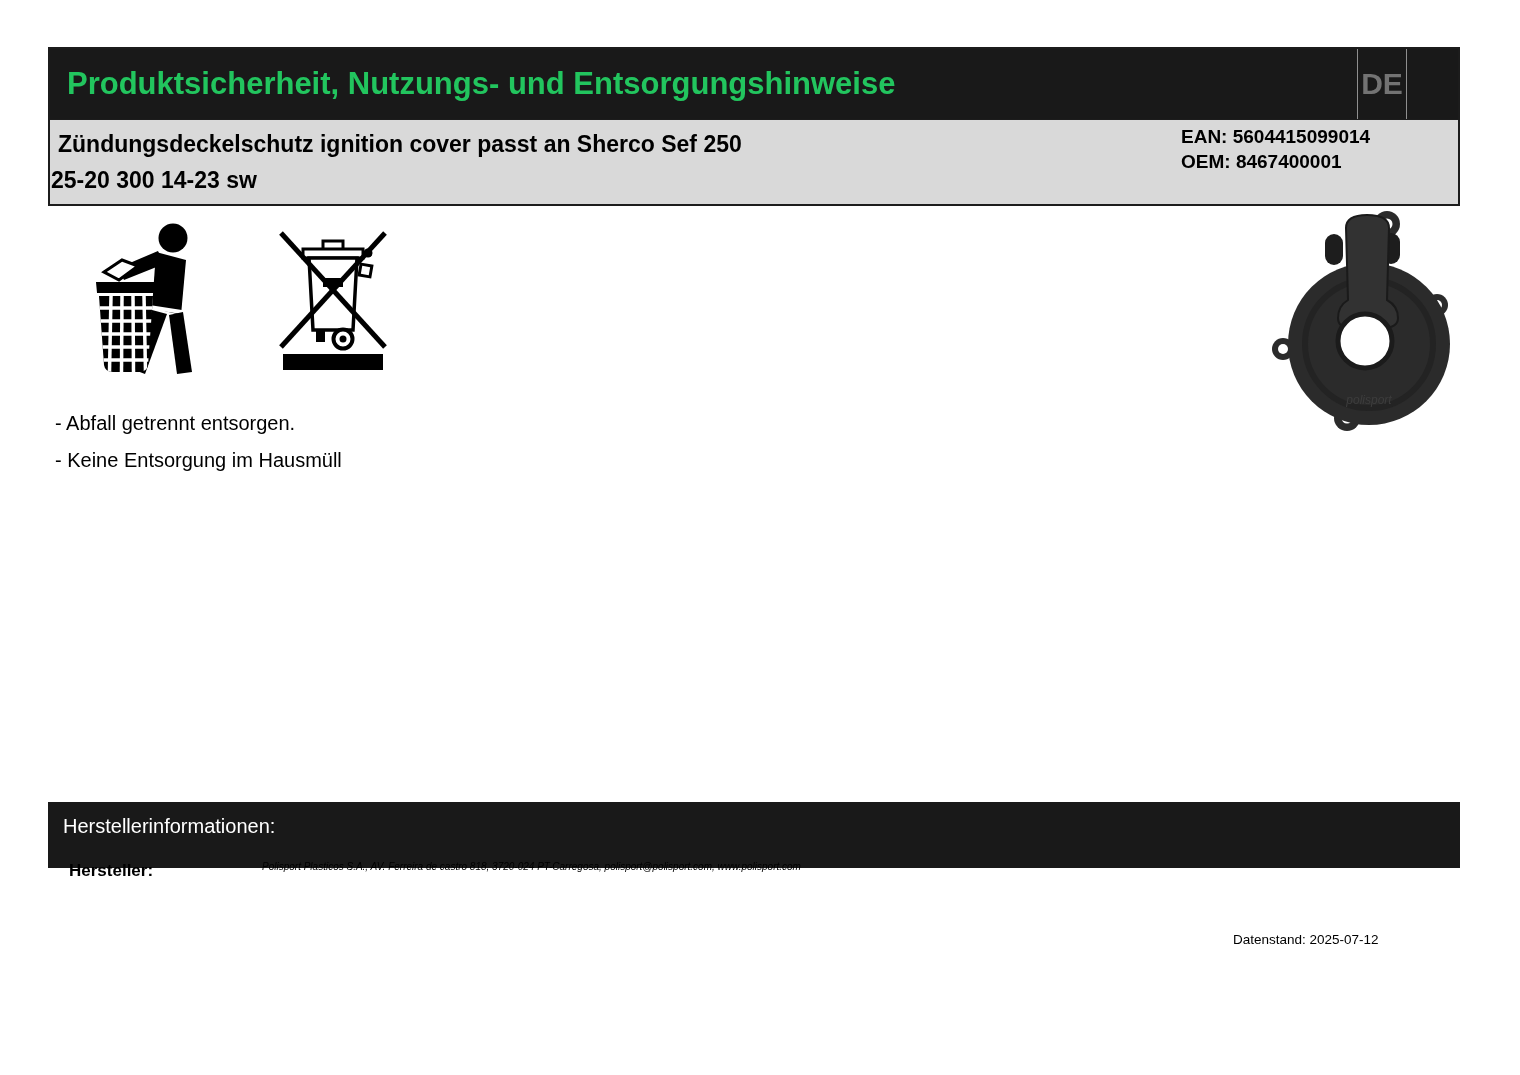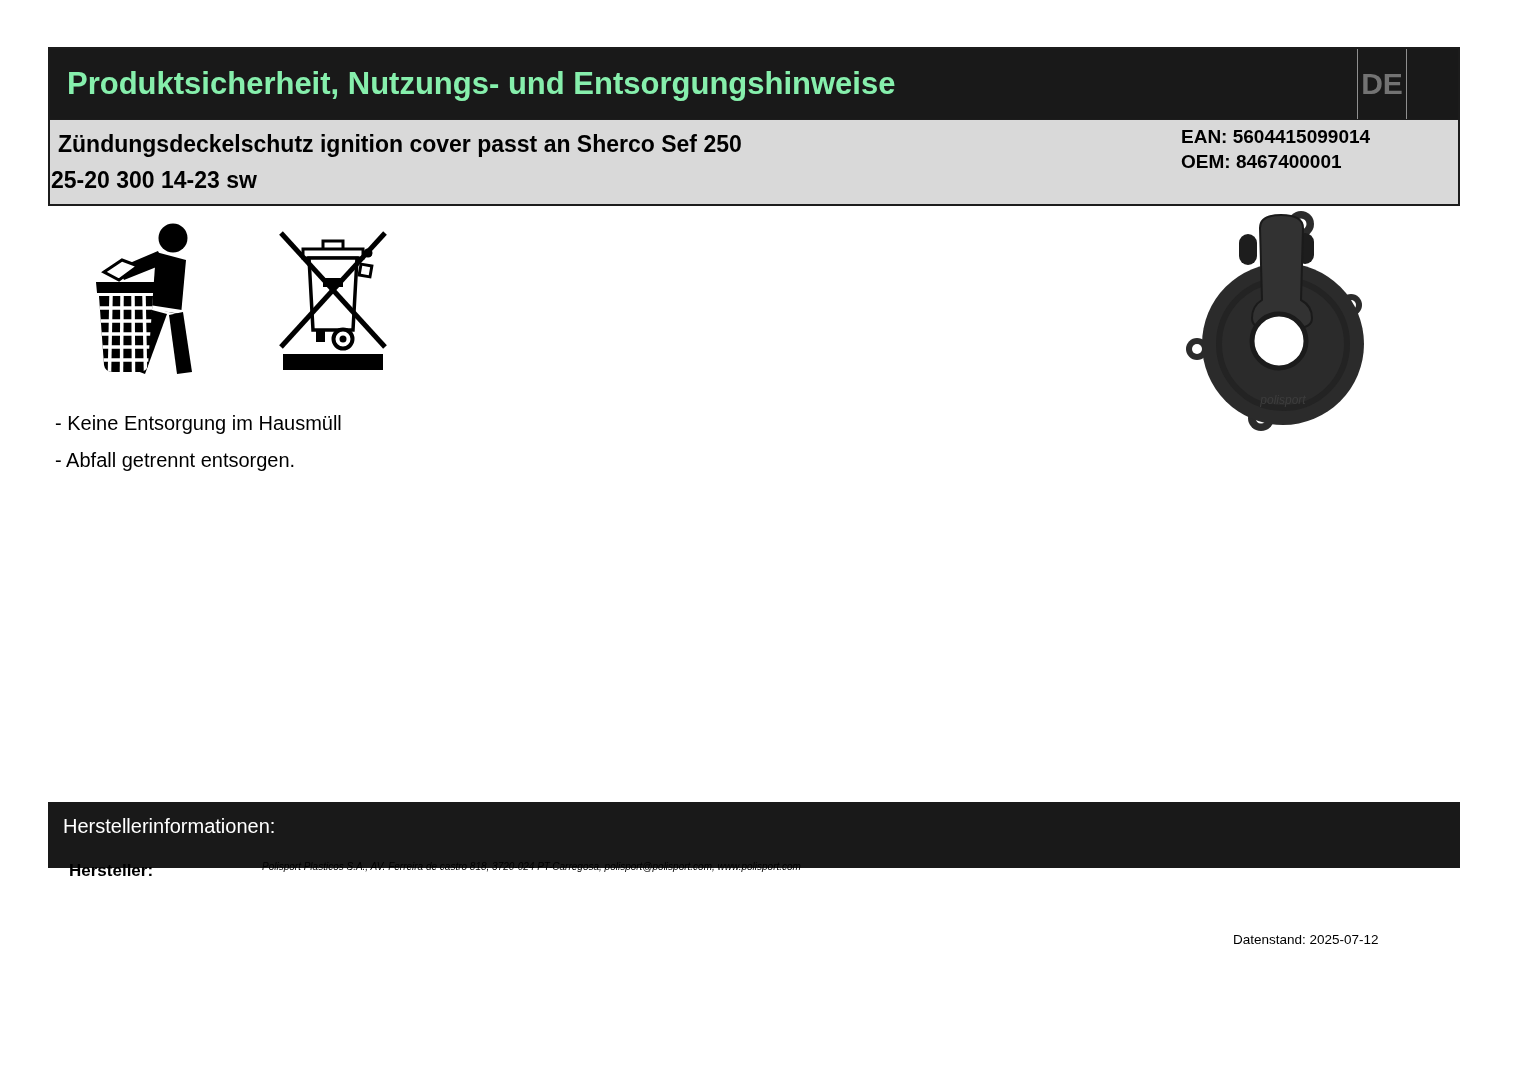--- a/index.html
+++ b/index.html
@@ -24,21 +24,21 @@
     border: 2px solid #1c1c1c;
   }
   .header-row {
     display: flex;
     align-items: stretch;
     background: #191919;
     height: 70px;
   }
   .header-title {
     flex: 1;
-    color: #86efac;
+    color: #22c55e;
     font-weight: bold;
     font-size: 31px;
     line-height: 70px;
     padding-left: 17px;
     white-space: nowrap;
     overflow: hidden;
   }
   .lang-cell {
     width: 50px;
     border-left: 1px solid #8f8f8f;
@@ -81,21 +81,21 @@
   
   .bullets {
     position: absolute;
     left: 55px;
     top: 405px;
     font-size: 20px;
   }
   .bullet-line { height: 37px; line-height: 37px; white-space: pre; }
 
   
-  .product-photo { position: absolute; left: 1184px; top: 208px; }
+  .product-photo { position: absolute; left: 1270px; top: 208px; }
 
   
   .mfr-bar {
     position: absolute;
     left: 48px;
     top: 802px;
     width: 1412px;
     height: 66px;
     background: #191919;
     color: #ffffff;
@@ -207,22 +207,22 @@
       <circle cx="67" cy="113" r="3.5" fill="#000"></circle>
 
       <line x1="5" y1="7" x2="109" y2="121" stroke="#000" stroke-width="5"></line>
       <line x1="109" y1="7" x2="5" y2="121" stroke="#000" stroke-width="5"></line>
 
       <rect x="7" y="128" width="100" height="16" fill="#000"></rect>
     </svg>
   </div>
 
   <div class="bullets">
+    <div class="bullet-line">- Abfall getrennt entsorgen.</div>
     <div class="bullet-line">- Keine Entsorgung im Hausmüll</div>
-    <div class="bullet-line">- Abfall getrennt entsorgen.</div>
   </div>
 
   <div class="product-photo">
     <svg width="184" height="232" viewBox="0 0 184 232" aria-hidden="true">
 
       <circle cx="117" cy="16" r="13" fill="#2b2b2b"></circle>
       <circle cx="117" cy="16" r="5.5" fill="#fff"></circle>
       <circle cx="167" cy="97" r="11" fill="#2b2b2b"></circle>
       <circle cx="167" cy="97" r="5" fill="#fff"></circle>
       <circle cx="13" cy="141" r="11" fill="#2b2b2b"></circle>

